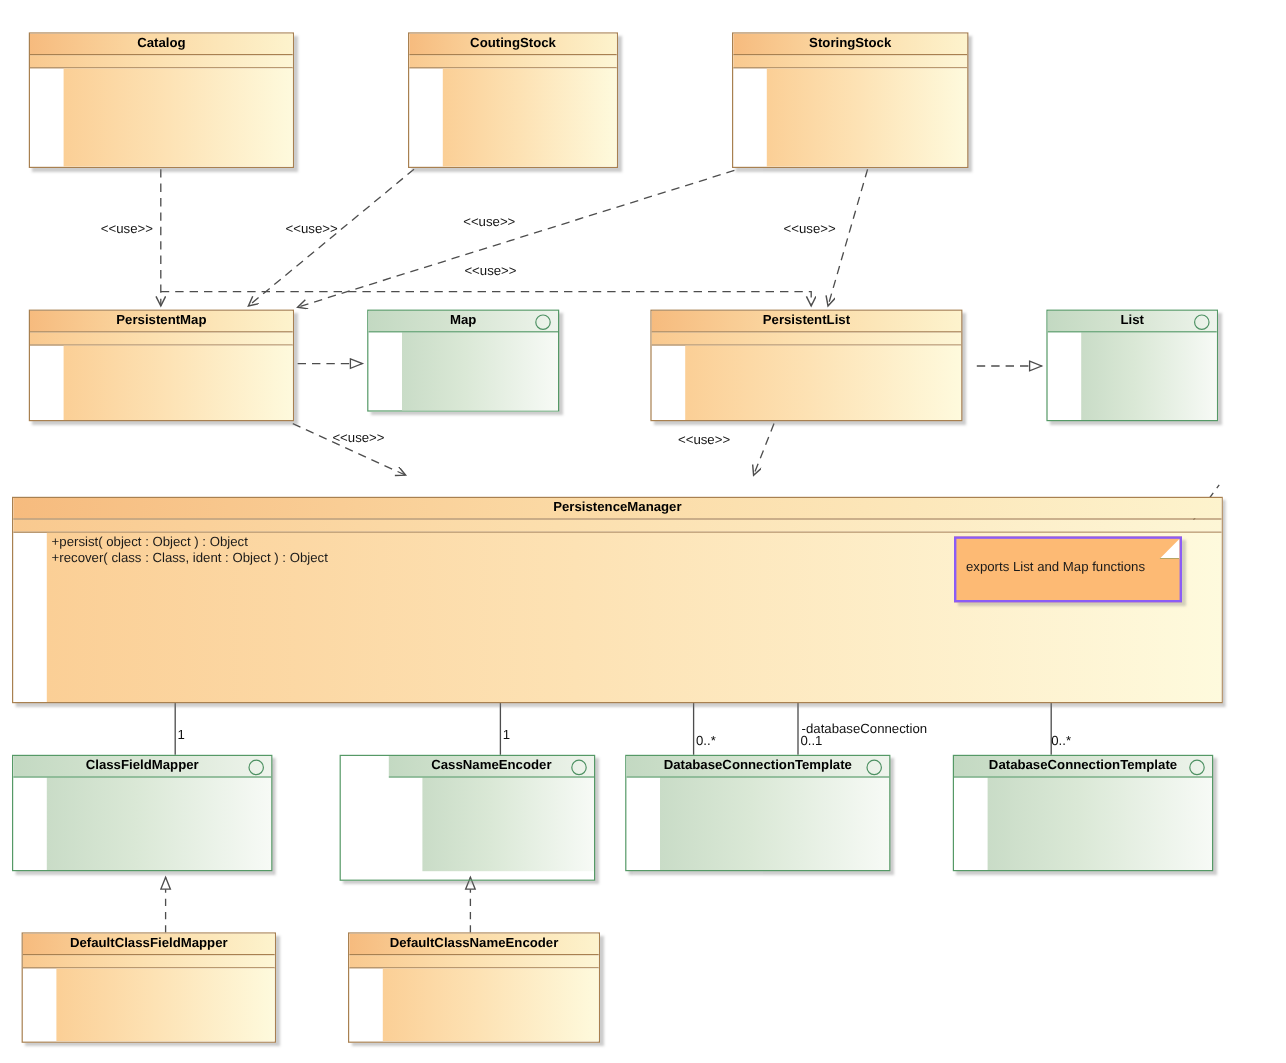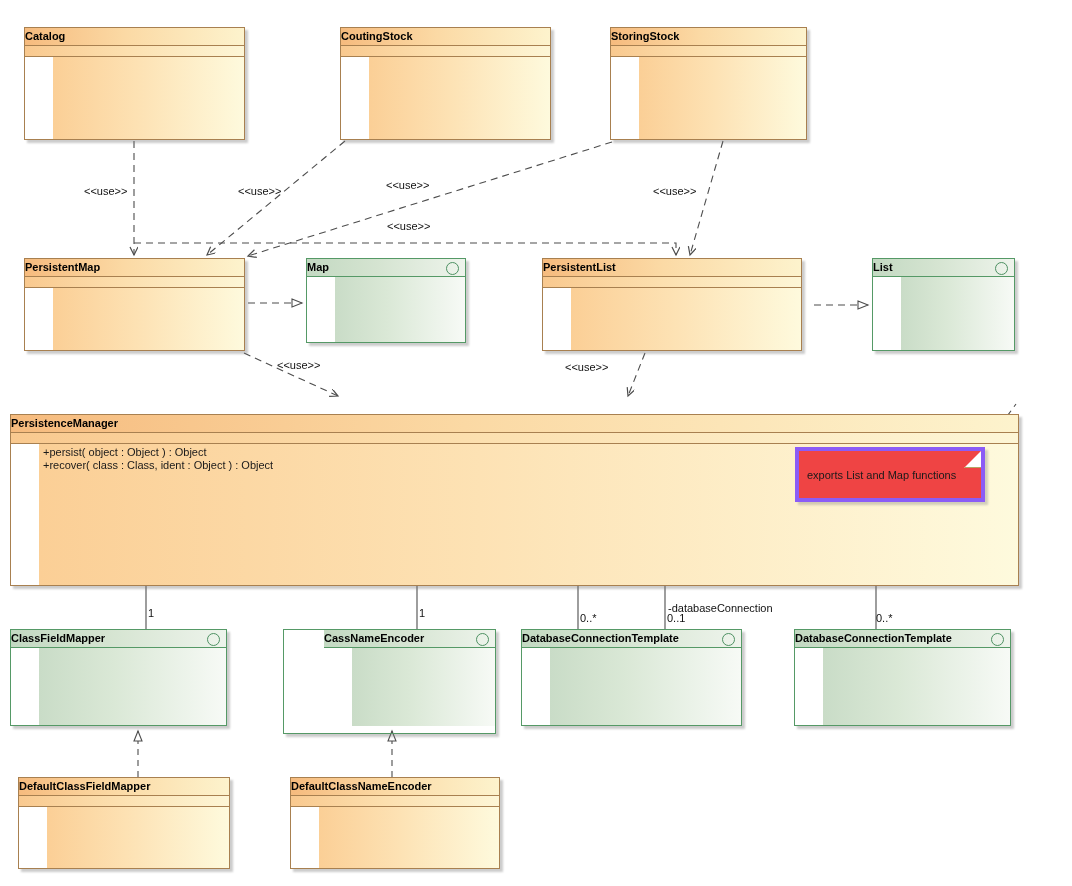--- a/index.html
+++ b/index.html
@@ -24,20 +24,21 @@
     box-sizing: border-box;
     border: 1px solid #a08058;
     box-shadow: 3px 3px 2px rgba(120,120,120,0.38);
     overflow: hidden;
   }
   .uml-class .hdr {
     position: relative;
     box-sizing: border-box;
     height: 18px;
     line-height: 17px;
+    text-align: center;
     font-size: 11px;
     font-weight: bold;
     color: #000000;
     border-bottom: 1px solid #a08058;
     white-space: nowrap;
   }
   .uml-class .attrs {
     box-sizing: border-box;
     height: 11px;
     border-bottom: 1px solid #a08058;
@@ -89,22 +90,22 @@
     height: 11px;
     border: 1px solid #4e9163;
     border-radius: 50%;
     background: transparent;
   }
 
   
   .uml-note {
     position: absolute;
     box-sizing: border-box;
-    background: #ef4444;
-    border: 4px solid #8b5cf6;
+    background: #fdba74;
+    border: 2px solid #8b5cf6;
     box-shadow: 3px 3px 2px rgba(120,120,120,0.33);
     font-size: 11px;
     color: #1a1a1a;
     padding: 18px 8px 12px 8px;
     line-height: 13px;
   }
   .uml-note .fold {
     position: absolute;
     right: 0;
     top: 0;
@@ -188,21 +189,21 @@
       <path d="M392,777 L392,731" stroke-dasharray="6,5" marker-end="url(#hollow-triangle)"></path>
     </g>
   </svg>
 
   <div class="uml-class c-orange" style="left:24px; top:27px; width:221px; height:113px;">
     <div class="hdr">Catalog</div>
     <div class="attrs"></div>
     <div class="ops body-fill" style="height:82px;"></div>
   </div>
 
-  <div class="uml-class c-orange" style="left:340px; top:27px; width:211px; height:113px;">
+  <div class="uml-class c-orange" style="left:340px; top:27px; width:175px; height:113px;">
     <div class="hdr">CoutingStock</div>
     <div class="attrs"></div>
     <div class="ops body-fill" style="height:82px;"></div>
   </div>
 
   <div class="uml-class c-orange" style="left:610px; top:27px; width:197px; height:113px;">
     <div class="hdr">StoringStock</div>
     <div class="attrs"></div>
     <div class="ops body-fill" style="height:82px;"></div>
   </div>

